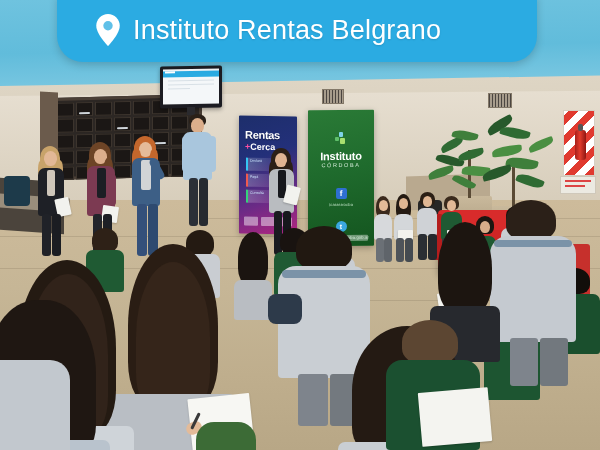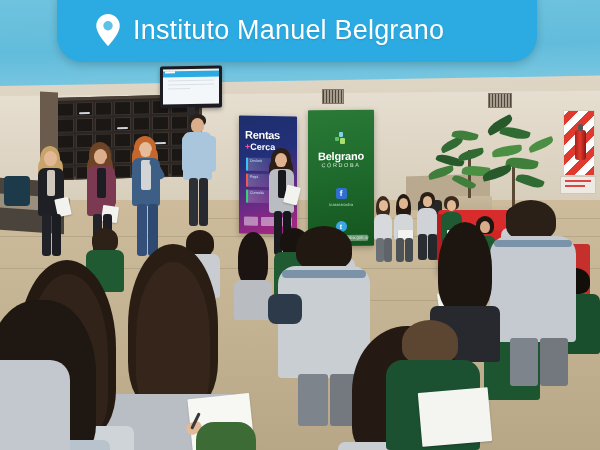--- a/index.html
+++ b/index.html
@@ -366,21 +366,21 @@
           <div class="lg"></div>
       </div>
     </div>
 
     <div class="rollup catastro">
       <div class="cat-logo">
         <i style="left:4px;top:0;width:4px;height:5px;"></i>
         <i style="left:0;top:5px;width:4px;height:4px;background:#5fbf6a;"></i>
         <i style="left:5px;top:6px;width:5px;height:6px;background:#a8e06f;"></i>
       </div>
-      <div class="cat-title">Belgrano</div>
+      <div class="cat-title">Instituto</div>
       <div class="cat-sub">CÓRDOBA</div>
       <div class="cat-social">
         <span class="ic">f</span>
         <span class="txt">/catastrocba</span>
         <span class="ic tw">t</span>
         <span class="txt">www.catastrocordoba.gob.ar</span>
       </div>
       <div class="cat-foot">
         <div class="lg"></div>
           <div class="lg"></div>
@@ -598,16 +598,16 @@
     </div>
 
     <div style="position:absolute;left:268px;top:294px;width:34px;height:30px;background:#2d3a4a;border-radius:8px;"></div>
   </div>
 
   <div class="title-banner">
     <svg class="pin-icon" viewBox="0 0 24 30">
       <path d="M12 0C5.9 0 1 4.9 1 11c0 8 11 19 11 19s11-11 11-19C23 4.9 18.1 0 12 0z" fill="#ffffff"></path>
       <circle cx="12" cy="11" r="4.4" fill="#5fc0e8"></circle>
     </svg>
-    <div class="banner-text">Instituto Manuel Belgrano</div>
+    <div class="banner-text">Instituto Rentas Belgrano</div>
   </div>
 
 </div>
 
 </body></html>

